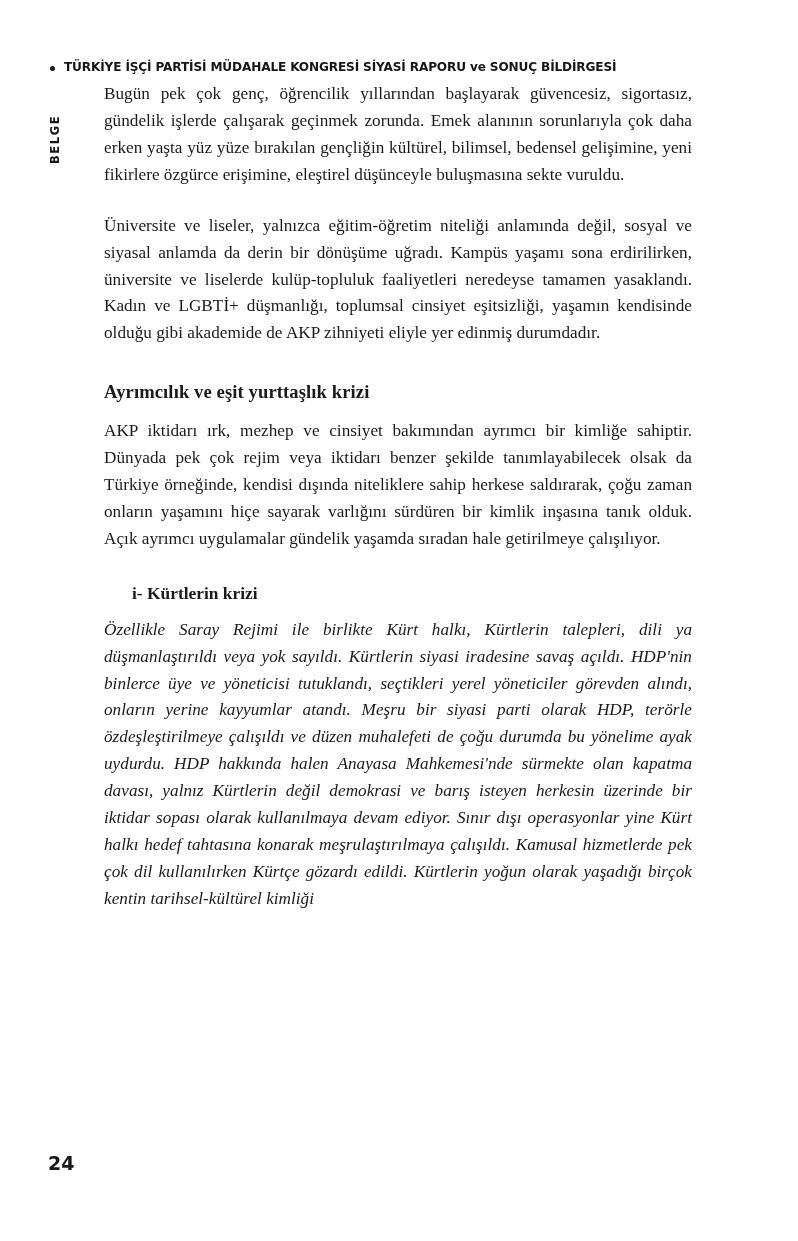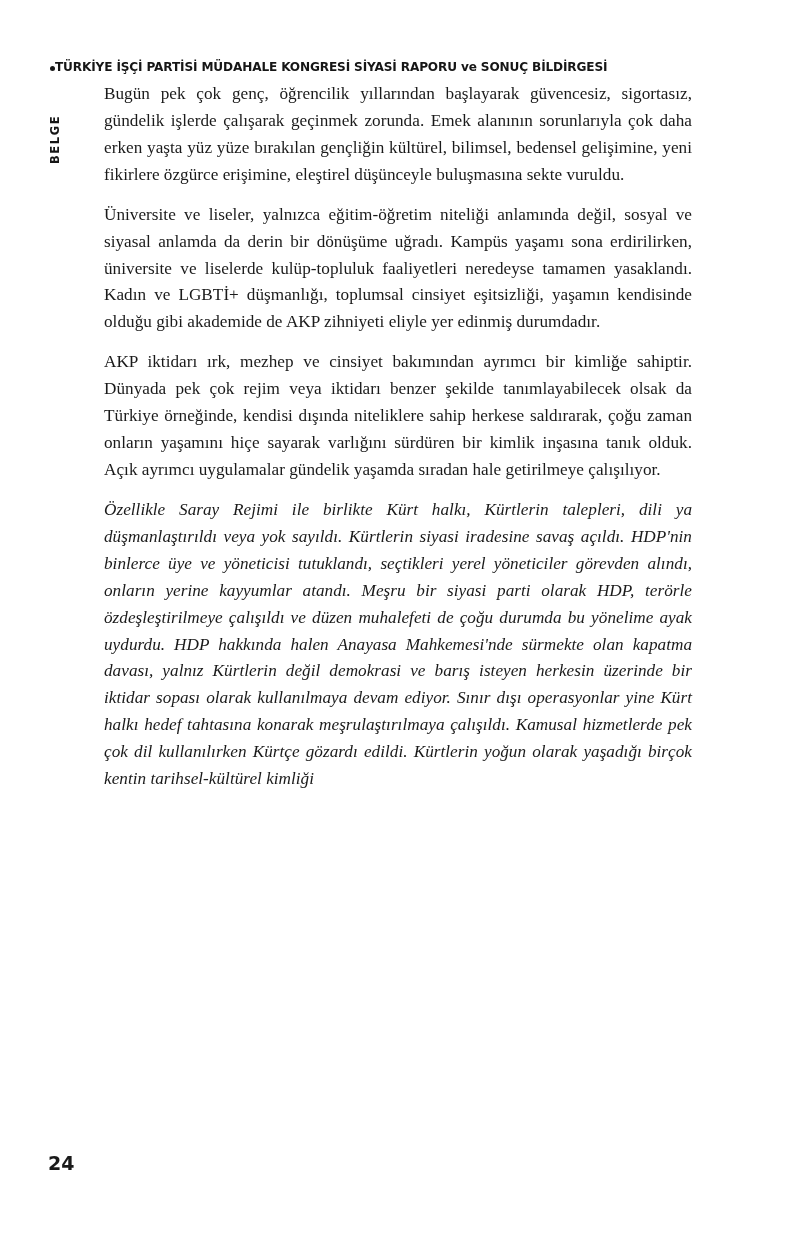--- a/index.html
+++ b/index.html
@@ -22,20 +22,21 @@
   }
 
   
   .runhead {
     position: absolute;
     left: 50px;
     top: 60px;
     width: 648px;
     display: flex;
     align-items: center;
+    gap: 9px;
   }
   .runhead-bullet {
     width: 5px;
     height: 5px;
     border-radius: 50%;
     background: #1a1a1a;
     flex: 0 0 auto;
     margin-top: 2px;
   }
   .runhead-text {
@@ -87,21 +88,21 @@
   p.body {
     margin: 0;
     font-size: 17.2px;
     line-height: 1.565;
     text-align: justify;
     text-justify: inter-word;
     hyphens: manual;
     letter-spacing: 0.02px;
   }
   p.body + p.body {
-    margin-top: 13px;
+    margin-top: 24px;
   }
 
   h2.section {
     margin: 33px 0 14px 0;
     font-size: 18.6px;
     font-weight: bold;
     line-height: 1.3;
     letter-spacing: 0.1px;
   }
 
@@ -141,20 +142,22 @@
   </div>
 
   <div class="side-tab">
     <span class="side-tab-text">BELGE</span>
   </div>
 
   <div class="column">
     <p class="body">Bugün pek çok genç, öğrencilik yıllarından başlayarak güvencesiz, sigortasız, gündelik işlerde çalışarak geçinmek zorunda. Emek alanının sorunlarıyla çok daha erken yaşta yüz yüze bırakılan gençliğin kültürel, bilimsel, bedensel gelişimine, yeni fikirlere özgürce erişimine, eleştirel düşünceyle buluşmasına sekte vuruldu.</p>
     <p class="body">Üniversite ve liseler, yalnızca eğitim-öğretim niteliği anlamında değil, sosyal ve siyasal anlamda da derin bir dönüşüme uğradı. Kampüs yaşamı sona erdirilirken, üniversite ve liselerde kulüp-topluluk faaliyetleri neredeyse tamamen yasaklandı. Kadın ve LGBTİ+ düşmanlığı, toplumsal cinsiyet eşitsizliği, yaşamın kendisinde olduğu gibi akademide de AKP zihniyeti eliyle yer edinmiş durumdadır.</p>
 
+    <h2 class="section">Ayrımcılık ve eşit yurttaşlık krizi</h2>
     <p class="body">AKP iktidarı ırk, mezhep ve cinsiyet bakımından ayrımcı bir kimliğe sahiptir. Dünyada pek çok rejim veya iktidarı benzer şekilde tanımlayabilecek olsak da Türkiye örneğinde, kendisi dışında niteliklere sahip herkese saldırarak, çoğu zaman onların yaşamını hiçe sayarak varlığını sürdüren bir kimlik inşasına tanık olduk. Açık ayrımcı uygulamalar gündelik yaşamda sıradan hale getirilmeye çalışılıyor.</p>
 
+    <h3 class="subsection">i- Kürtlerin krizi</h3>
     <p class="body tight-top">Özellikle Saray Rejimi ile birlikte Kürt halkı, Kürtlerin talepleri, dili ya düşmanlaştırıldı veya yok sayıldı. Kürtlerin siyasi iradesine savaş açıldı. HDP'nin binlerce üye ve yöneticisi tutuklandı, seçtikleri yerel yöneticiler görevden alındı, onların yerine kayyumlar atandı. Meşru bir siyasi parti olarak HDP, terörle özdeşleştirilmeye çalışıldı ve düzen muhalefeti de çoğu durumda bu yönelime ayak uydurdu. HDP hakkında halen Anayasa Mahkemesi'nde sürmekte olan kapatma davası, yalnız Kürtlerin değil demokrasi ve barış isteyen herkesin üzerinde bir iktidar sopası olarak kullanılmaya devam ediyor. Sınır dışı operasyonlar yine Kürt halkı hedef tahtasına konarak meşrulaştırılmaya çalışıldı. Kamusal hizmetlerde pek çok dil kullanılırken Kürtçe gözardı edildi. Kürtlerin yoğun olarak yaşadığı birçok kentin tarihsel-kültürel kimliği</p>
   </div>
 
   <div class="folio">24</div>
 
 </div>
 
 </body></html>

